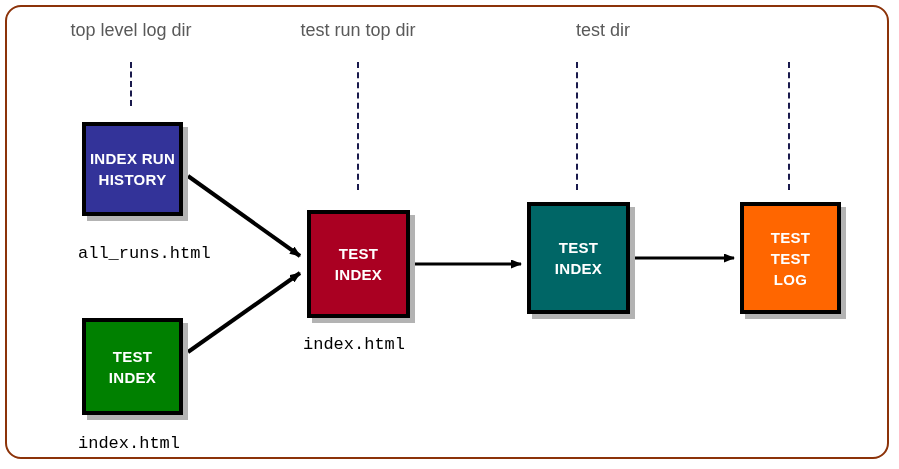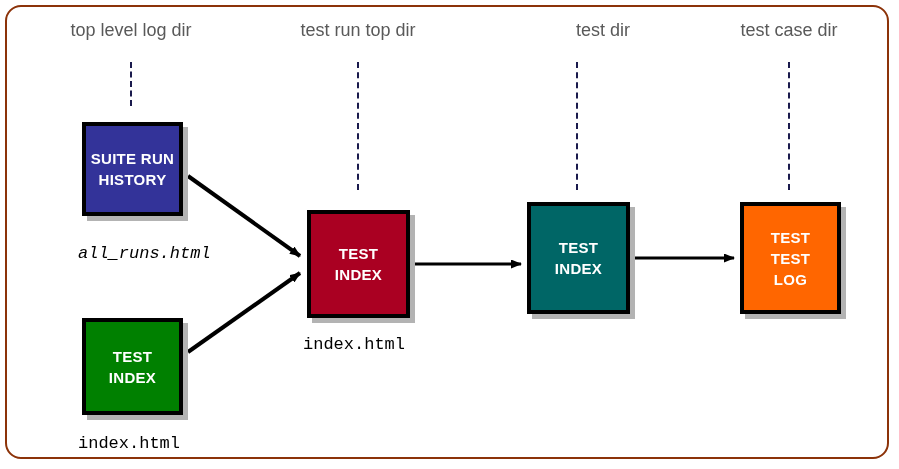--- a/index.html
+++ b/index.html
@@ -86,44 +86,43 @@
 </head>
 <body>
 
 <div id="canvas">
 
   <div id="frame"></div>
 
   <div class="col-header" style="left:131px; top:20px;">top level log dir</div>
   <div class="col-header" style="left:358px; top:20px;text-align:center;">test run top dir</div>
   <div class="col-header" style="left:577px; top:20px;margin-left:26px;">test dir</div>
-  <div class="col-header" style="left:789px; top:20px;">test case dir</div>
 
   <div class="guide" style="left:131px; top:62px; height:44px;"></div>
   <div class="guide" style="left:358px; top:62px; height:128px;"></div>
   <div class="guide" style="left:577px; top:62px; height:128px;"></div>
   <div class="guide" style="left:789px; top:62px; height:128px;"></div>
 
   <svg id="arrows" viewBox="0 0 899 469">
     <defs>
       <marker id="ah" markerWidth="11" markerHeight="9" refX="10" refY="4.5" orient="auto" markerUnits="userSpaceOnUse">
         <path d="M 0,0 L 11,4.5 L 0,9 z" fill="#000000"></path>
       </marker>
     </defs>
     <path d="M 188,176 L 300,256" stroke="#000000" stroke-width="4" fill="none" marker-end="url(#ah)"></path>
     <path d="M 188,352 L 300,273" stroke="#000000" stroke-width="4" fill="none" marker-end="url(#ah)"></path>
     <path d="M 412,264 L 521,264" stroke="#000000" stroke-width="3" fill="none" marker-end="url(#ah)"></path>
     <path d="M 632,258 L 734,258" stroke="#000000" stroke-width="3" fill="none" marker-end="url(#ah)"></path>
   </svg>
 
   <div class="node" style="left:82px; top:122px; width:101px; height:94px; background:#333399;">
-    <span class="ln">SUITE RUN</span>
+    <span class="ln">INDEX RUN</span>
     <span class="ln">HISTORY</span>
   </div>
-  <div class="caption" style="left:78px; top:244px;font-style:italic;">all_runs.html</div>
+  <div class="caption" style="left:78px; top:244px;">all_runs.html</div>
 
   <div class="node" style="left:82px; top:318px; width:101px; height:97px; background:#008000;">
     <span class="ln">TEST</span>
     <span class="ln">INDEX</span>
   </div>
   <div class="caption" style="left:78px; top:434px;">index.html</div>
 
   <div class="node" style="left:307px; top:210px; width:103px; height:108px; background:#aa0022;">
     <span class="ln">TEST</span>
     <span class="ln">INDEX</span>

